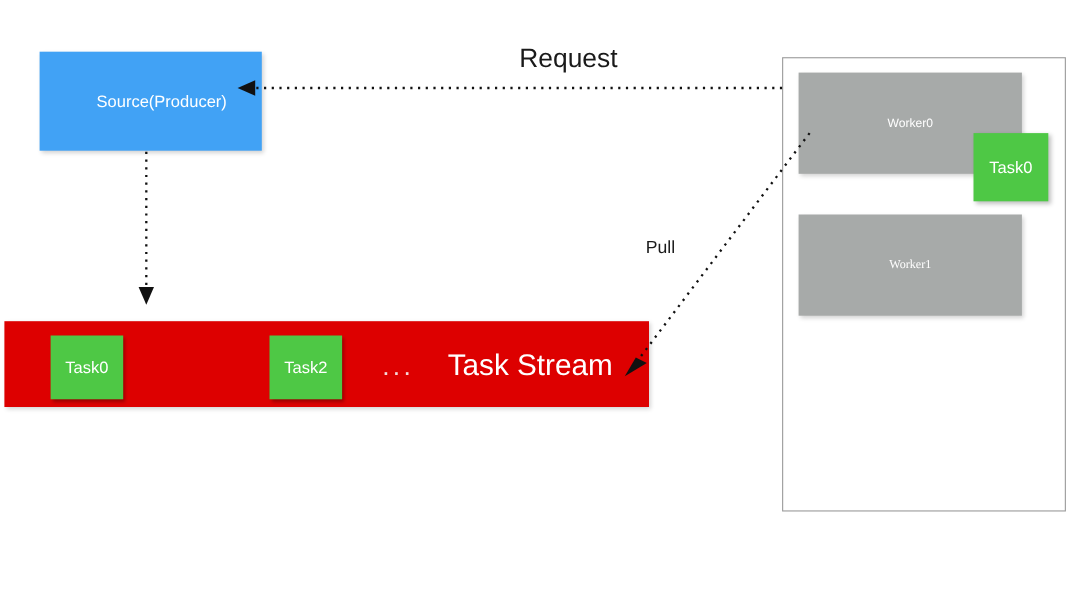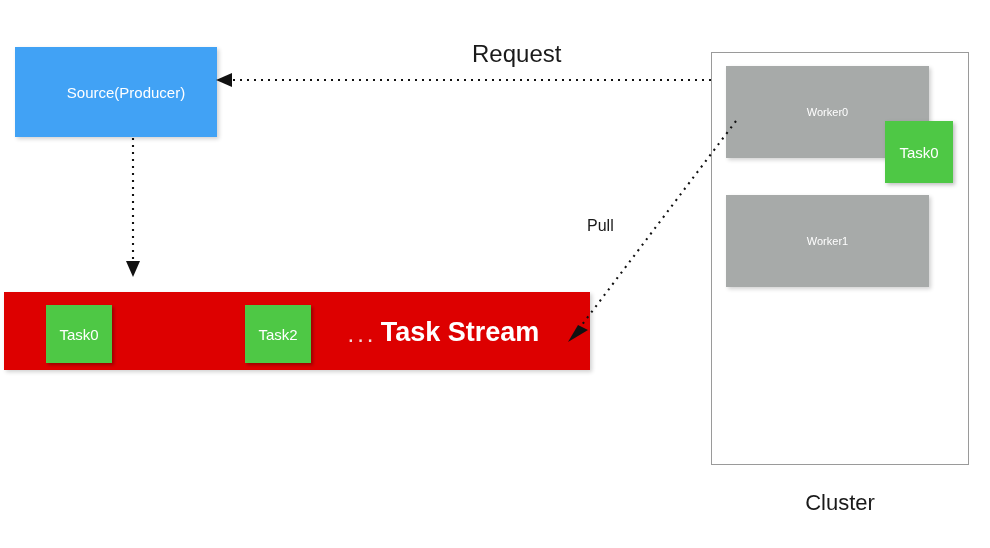--- a/index.html
+++ b/index.html
@@ -21,21 +21,21 @@
     position: absolute;
     box-sizing: border-box;
     display: flex;
     align-items: center;
     justify-content: center;
     color: #ffffff;
   }
 
   
   #source-box {
-    left: 15px;
+    left: 36px;
     top: 47px;
     width: 202px;
     height: 90px;
     background: #41a2f5;
     font-size: 15px;
     box-shadow: 2px 2px 4px rgba(0,0,0,0.18);
     padding-left: 20px;
   }
 
   
@@ -69,31 +69,30 @@
     height: 44px;
     color: #f3d8d8;
     font-size: 24px;
     letter-spacing: 3px;
     display: flex;
     align-items: center;
     justify-content: center;
   }
   #stream-title {
     position: absolute;
-    left: 376px;
+    left: 398px;
     top: 16px;
     width: 160px;
     height: 48px;
     color: #ffffff;
     font-size: 27px;
     display: flex;
     align-items: center;
     justify-content: center;
     white-space: nowrap;
-    font-weight: bold;
   }
 
   
   #cluster-box {
     position: absolute;
     left: 711px;
     top: 52px;
     width: 258px;
     height: 413px;
     border: 1px solid #9a9a9a;
@@ -106,21 +105,21 @@
     height: 92px;
     background: #a7aaa9;
     color: #ffffff;
     font-size: 11px;
     display: flex;
     align-items: center;
     justify-content: center;
     box-shadow: 2px 2px 4px rgba(0,0,0,0.18);
   }
   #worker-0 { left: 726px; top: 66px; }
-  #worker-1 { left: 726px; top: 195px; }
+  #worker-1 { left: 726px; top: 195px; font-family: Liberation Serif, serif; }
   #worker-2 { left: 726px; top: 333px; }
 
   #cluster-task-0 {
     position: absolute;
     left: 885px;
     top: 121px;
     width: 68px;
     height: 62px;
     background: #4ec845;
     color: #ffffff;
@@ -211,21 +210,20 @@
     <span>Worker0</span>
   </div>
   <div class="worker" id="worker-1">
     <span>Worker1</span>
   </div>
 
   <div id="cluster-task-0">
     <span>Task0</span>
   </div>
 
-  <div id="cluster-caption">Cluster</div>
 
   <div class="edge-label" id="label-request">Request</div>
   <div class="edge-label" id="label-pull">Pull</div>
 
   <svg id="edges" viewBox="0 0 990 548">
 
     <line class="dotted-edge" x1="711" y1="80" x2="228" y2="80"></line>
     <polygon class="arrow-head" points="216,80 232,73 232,87"></polygon>
 
     <line class="dotted-edge" x1="133" y1="138" x2="133" y2="264"></line>

